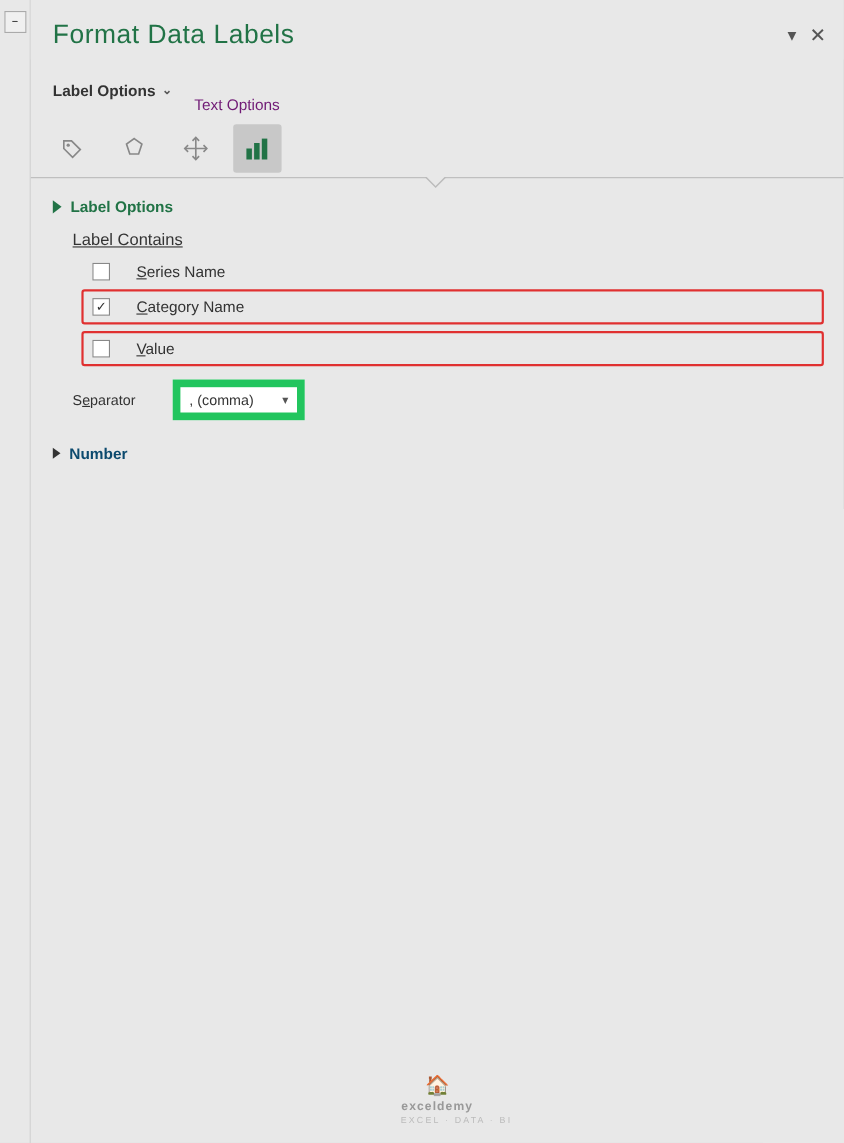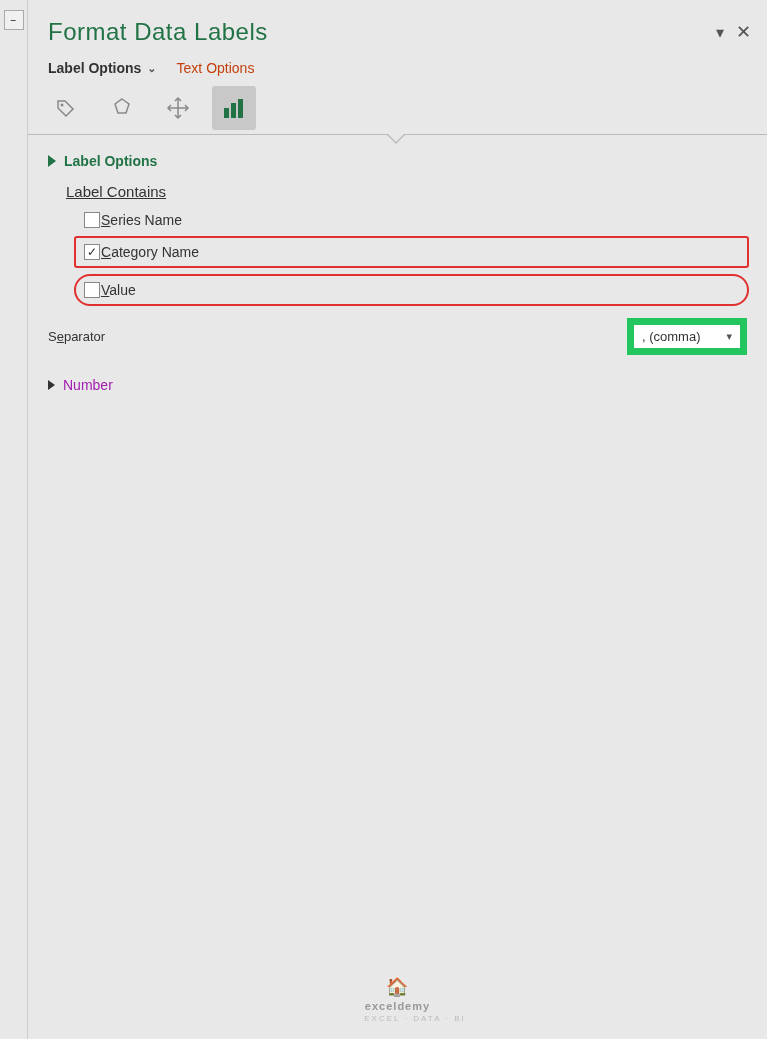--- a/index.html
+++ b/index.html
@@ -99,23 +99,24 @@
       cursor: pointer;
     }
 
     .tab-label-options .chevron {
       font-size: 11px;
       color: #555;
     }
 
     .tab-text-options {
       font-size: 14px;
-      color: #c2410c;
+      color: #701a75;
       cursor: pointer;
       font-weight: 400;
+      margin-top: 27px;
     }
 
     
     .icon-row {
       display: flex;
       align-items: center;
       padding: 10px 20px 4px 16px;
       gap: 12px;
     }
 
@@ -203,21 +204,21 @@
       color: #333;
       margin-left: 18px;
       margin-bottom: 12px;
       text-decoration: underline;
     }
 
     
     .checkbox-row {
       display: flex;
       align-items: flex-start;
-      gap: 1px;
+      gap: 24px;
       margin-left: 36px;
       margin-bottom: 10px;
       position: relative;
     }
 
     .checkbox-row.highlighted {
       outline: 2px solid #e03030;
       padding: 6px 8px;
       margin-left: 28px;
       border-radius: 1px;
@@ -244,24 +245,24 @@
 
     .checkbox-label {
       font-size: 14px;
       color: #333;
     }
 
     
     .separator-row {
       display: flex;
       align-items: center;
+      margin-left: 18px;
       margin-top: 14px;
       margin-bottom: 6px;
-      gap: 16px;
-      justify-content: space-between;
+      gap: 34px;
     }
 
     .separator-label {
       font-size: 13px;
       color: #333;
     }
 
     .separator-dropdown {
       display: flex;
       align-items: center;
@@ -294,22 +295,22 @@
     .number-triangle {
       width: 0;
       height: 0;
       border-top: 5px solid transparent;
       border-bottom: 5px solid transparent;
       border-left: 7px solid #333;
     }
 
     .number-title {
       font-size: 14px;
-      font-weight: 400;
-      color: #a21caf;
+      font-weight: 700;
+      color: #0c4a6e;
       text-align: center;
     }
 
     
     .footer {
       text-align: center;
       padding: 16px;
       margin-top: auto;
     }
 
@@ -423,21 +424,21 @@
       </span>
     </div>
 
     <div class="checkbox-row highlighted">
       <div class="checkbox-wrapper checked"></div>
       <span class="checkbox-label">
         <u>C</u>ategory Name
       </span>
     </div>
 
-    <div class="checkbox-row highlighted" style="margin-top:8px;border-radius:14px;">
+    <div class="checkbox-row highlighted" style="margin-top:8px;">
       <div class="checkbox-wrapper"></div>
       <span class="checkbox-label">
         <u>V</u>alue
       </span>
     </div>
 
     <div class="separator-row">
       <span class="separator-label">S<u>e</u>parator</span>
       <div class="separator-dropdown">
         <span>, (comma)</span>

